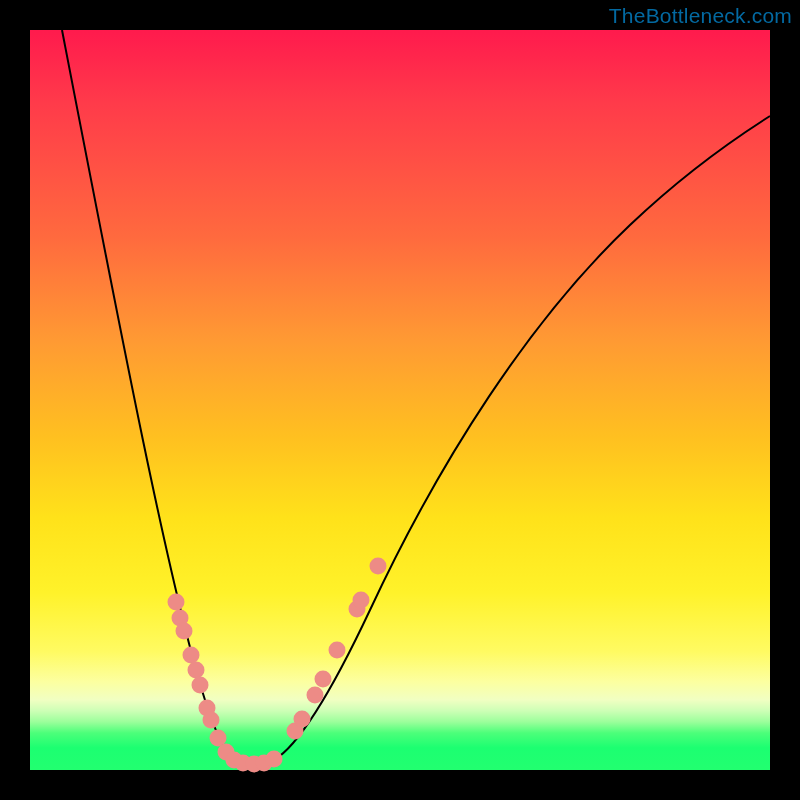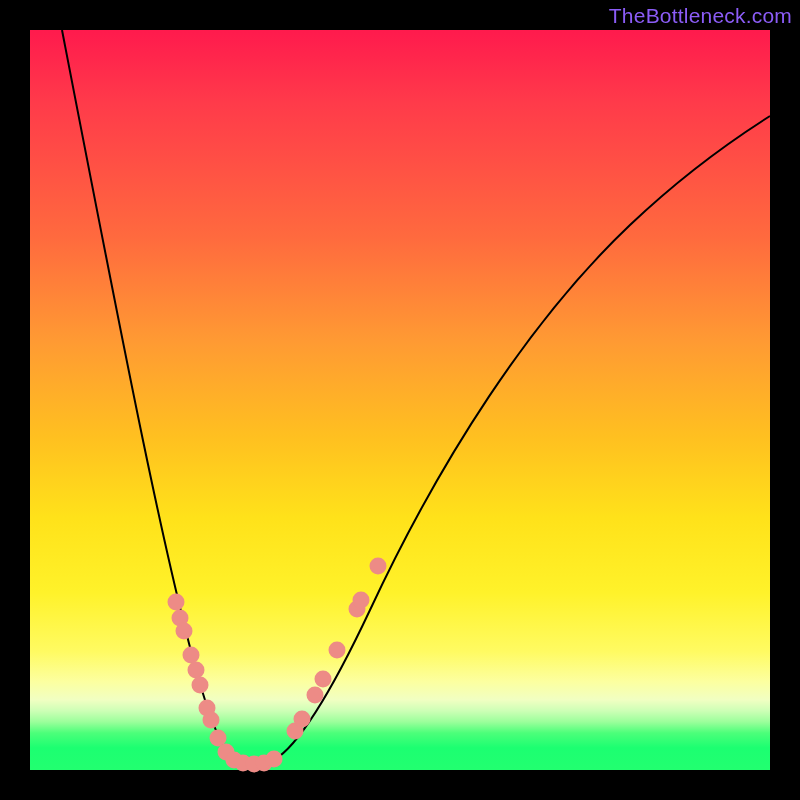--- a/index.html
+++ b/index.html
@@ -40,21 +40,21 @@
       #9bff9b 93.5%,
       #4cff7a 95%,
       #1cff71 97%,
       #22ff70 100%
     );
   }
   .watermark {
     position: absolute;
     top: 4px;
     right: 8px;
-    color: #8b5cf6;
+    color: #0369a1;
     font-size: 21px;
     font-weight: 400;
     letter-spacing: 0.2px;
     user-select: none;
   }
   svg.curve {
     position: absolute;
     left: 0;
     top: 0;
     width: 740px;

